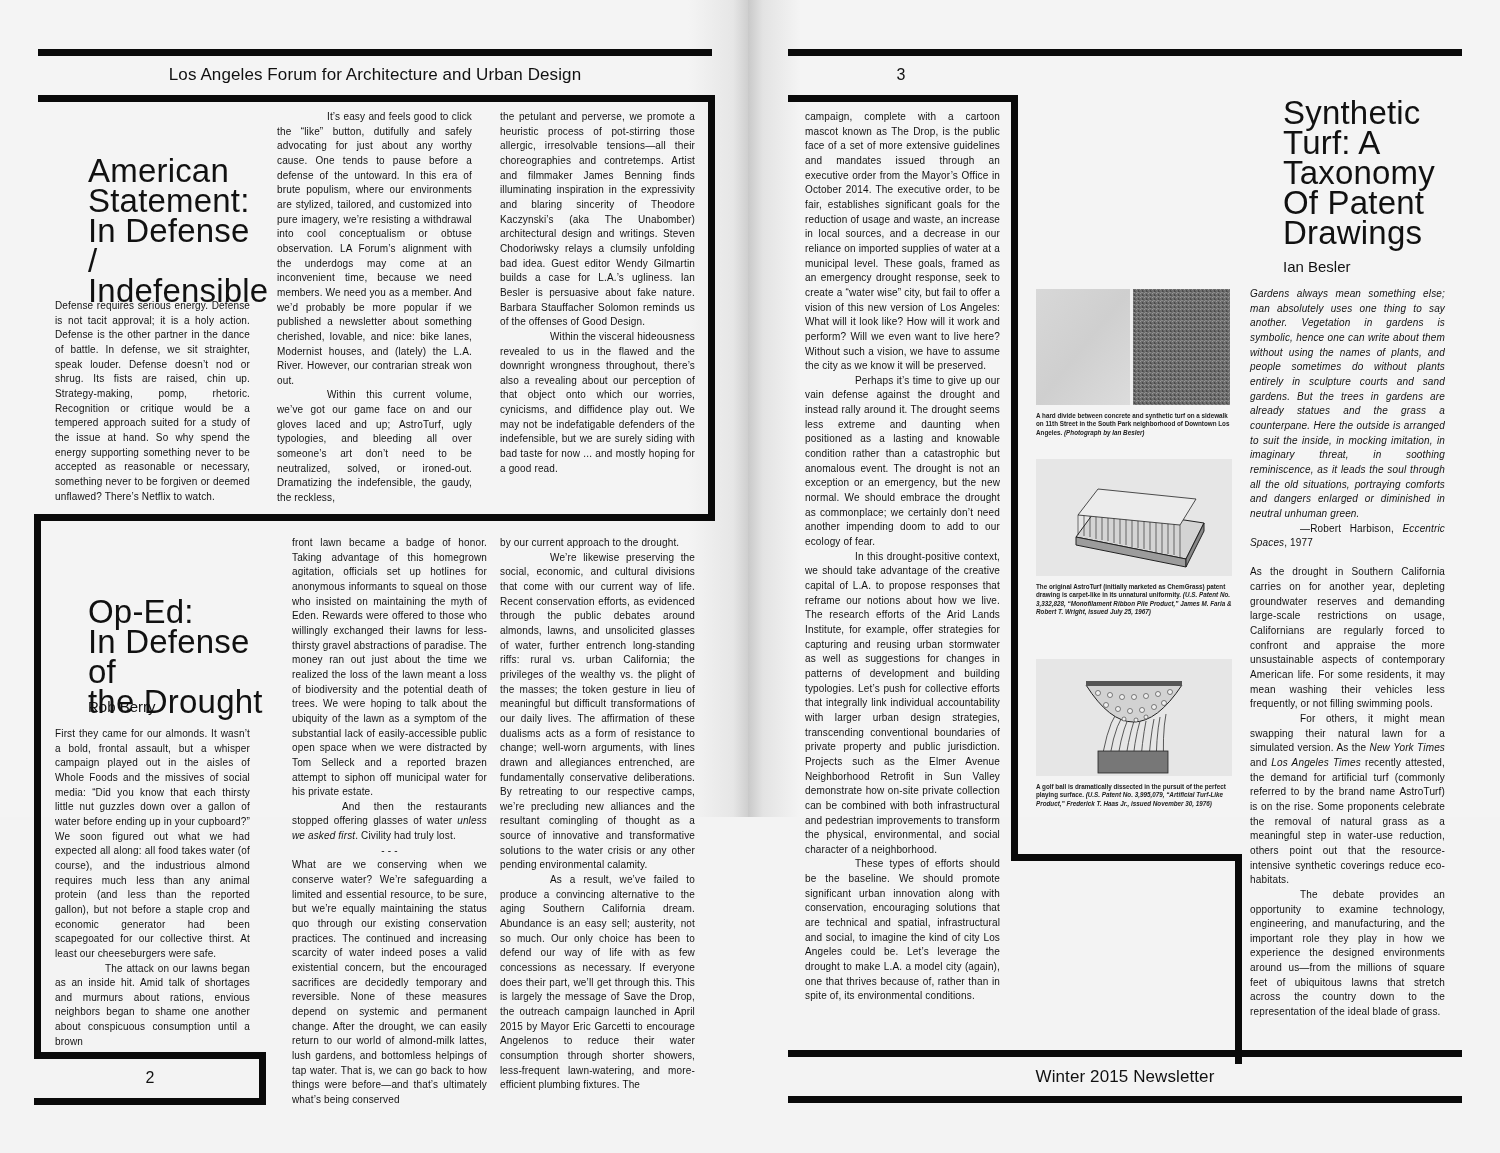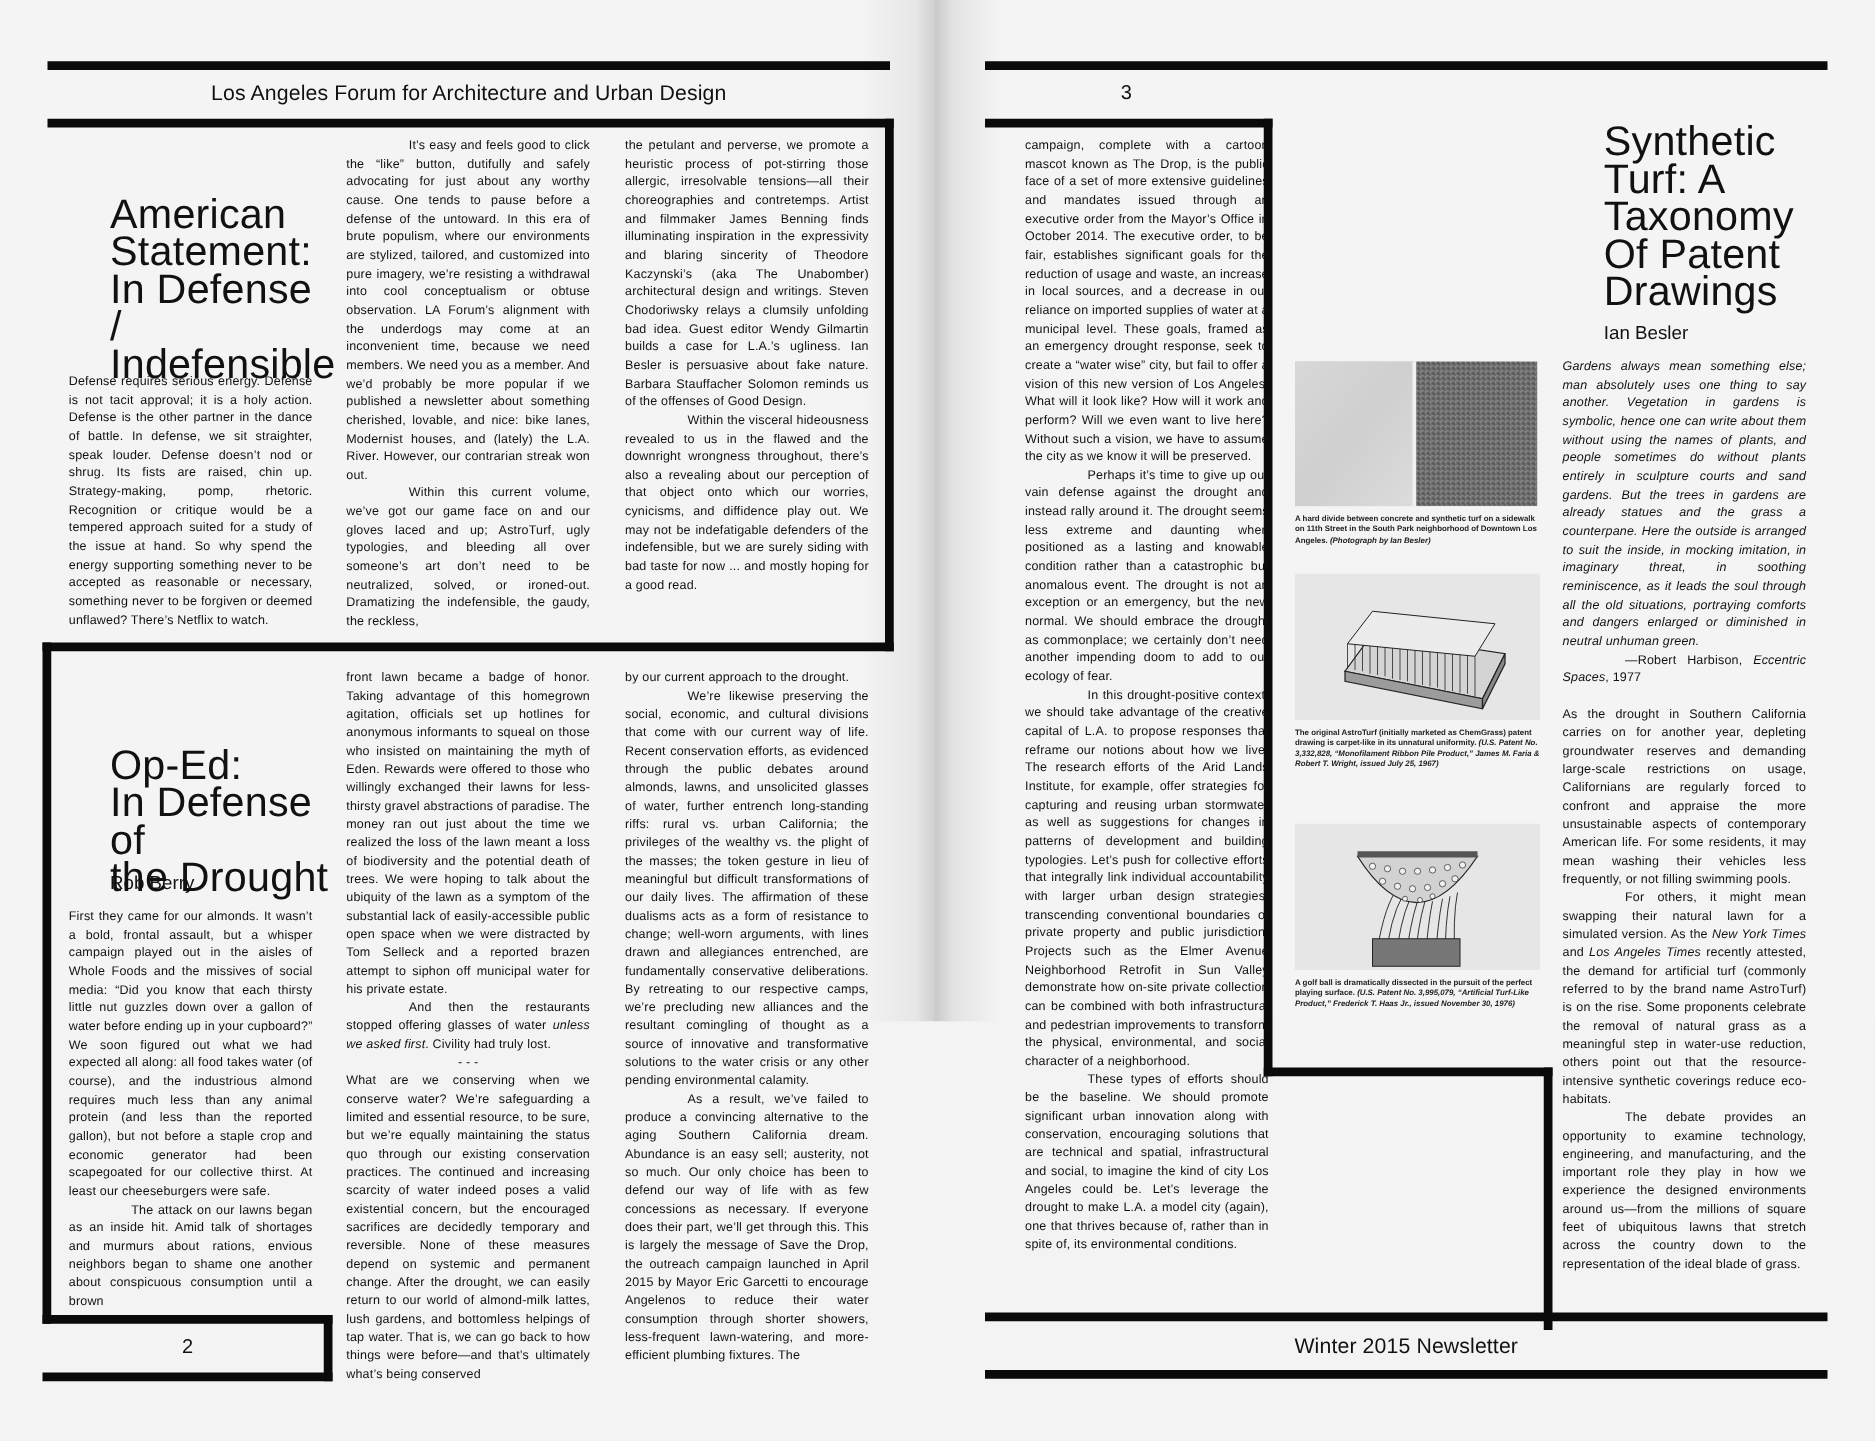--- a/index.html
+++ b/index.html
@@ -69,21 +69,21 @@
   <div class="title" style="left:88px; top:597px; width:180px;">
     <div>Op-Ed:</div>
     <div>In Defense of</div>
     <div>the Drought</div>
   </div>
   <div class="author" style="left:88px; top:698px;">Rob Berry</div>
   <div class="col" style="left:55px; top:727px; width:195px;">
     <p class="noindent">First they came for our almonds. It wasn’t a bold, frontal assault, but a whisper campaign played out in the aisles of Whole Foods and the missives of social media: “Did you know that each thirsty little nut guzzles down over a gallon of water before ending up in your cupboard?” We soon figured out what we had expected all along: all food takes water (of course), and the industrious almond requires much less than any animal protein (and less than the reported gallon), but not before a staple crop and economic generator had been scapegoated for our collective thirst. At least our cheeseburgers were safe.</p>
     <p>The attack on our lawns began as an inside hit. Amid talk of shortages and murmurs about rations, envious neighbors began to shame one another about conspicuous consumption until a brown</p>
   </div>
-  <div class="col" style="left:277px; top:536px; width:195px;">
+  <div class="col" style="left:292px; top:536px; width:195px;">
     <p class="noindent">front lawn became a badge of honor. Taking advantage of this homegrown agitation, officials set up hotlines for anonymous informants to squeal on those who insisted on maintaining the myth of Eden. Rewards were offered to those who willingly exchanged their lawns for less-thirsty gravel abstractions of paradise. The money ran out just about the time we realized the loss of the lawn meant a loss of biodiversity and the potential death of trees. We were hoping to talk about the ubiquity of the lawn as a symptom of the substantial lack of easily-accessible public open space when we were distracted by Tom Selleck and a reported brazen attempt to siphon off municipal water for his private estate.</p>
     <p><span>And then the restaurants stopped offering glasses of water </span><i>unless we asked first</i><span>. Civility had truly lost.</span></p>
     <p class="center">- - -</p>
     <p class="noindent">What are we conserving when we conserve water? We’re safeguarding a limited and essential resource, to be sure, but we’re equally maintaining the status quo through our existing conservation practices. The continued and increasing scarcity of water indeed poses a valid existential concern, but the encouraged sacrifices are decidedly temporary and reversible. None of these measures depend on systemic and permanent change. After the drought, we can easily return to our world of almond-milk lattes, lush gardens, and bottomless helpings of tap water. That is, we can go back to how things were before—and that’s ultimately what’s being conserved</p>
   </div>
   <div class="col" style="left:500px; top:536px; width:195px;">
     <p class="noindent">by our current approach to the drought.</p>
     <p>We’re likewise preserving the social, economic, and cultural divisions that come with our current way of life. Recent conservation efforts, as evidenced through the public debates around almonds, lawns, and unsolicited glasses of water, further entrench long-standing riffs: rural vs. urban California; the privileges of the wealthy vs. the plight of the masses; the token gesture in lieu of meaningful but difficult transformations of our daily lives. The affirmation of these dualisms acts as a form of resistance to change; well-worn arguments, with lines drawn and allegiances entrenched, are fundamentally conservative deliberations. By retreating to our respective camps, we’re precluding new alliances and the resultant comingling of thought as a source of innovative and transformative solutions to the water crisis or any other pending environmental calamity.</p>
     <p>As a result, we’ve failed to produce a convincing alternative to the aging Southern California dream. Abundance is an easy sell; austerity, not so much. Our only choice has been to defend our way of life with as few concessions as necessary. If everyone does their part, we’ll get through this. This is largely the message of Save the Drop, the outreach campaign launched in April 2015 by Mayor Eric Garcetti to encourage Angelenos to reduce their water consumption through shorter showers, less-frequent lawn-watering, and more-efficient plumbing fixtures. The</p>
   </div>
@@ -96,21 +96,21 @@
 
   <div class="bar" style="left:40px; top:95px; width:230px; height:7px;"></div>
   <div class="bar" style="left:263px; top:95px; width:7px; height:766px;"></div>
   <div class="bar" style="left:263px; top:854px; width:231px; height:7px;"></div>
   <div class="bar" style="left:487px; top:854px; width:7px; height:210px;"></div>
 
   <div class="bar" style="left:40px; top:1050px; width:674px; height:7px;"></div>
   <div class="runhead" style="left:40px; top:1067px; width:674px;">Winter 2015 Newsletter</div>
   <div class="bar" style="left:40px; top:1096px; width:674px; height:7px;"></div>
 
-  <div class="col" style="left:57px; top:110px; width:195px;margin-left:15px;">
+  <div class="col" style="left:57px; top:110px; width:195px;">
     <p class="noindent">campaign, complete with a cartoon mascot known as The Drop, is the public face of a set of more extensive guidelines and mandates issued through an executive order from the Mayor’s Office in October 2014. The executive order, to be fair, establishes significant goals for the reduction of usage and waste, an increase in local sources, and a decrease in our reliance on imported supplies of water at a municipal level. These goals, framed as an emergency drought response, seek to create a “water wise” city, but fail to offer a vision of this new version of Los Angeles: What will it look like? How will it work and perform? Will we even want to live here? Without such a vision, we have to assume the city as we know it will be preserved.</p>
     <p>Perhaps it’s time to give up our vain defense against the drought and instead rally around it. The drought seems less extreme and daunting when positioned as a lasting and knowable condition rather than a catastrophic but anomalous event. The drought is not an exception or an emergency, but the new normal. We should embrace the drought as commonplace; we certainly don’t need another impending doom to add to our ecology of fear.</p>
     <p>In this drought-positive context, we should take advantage of the creative capital of L.A. to propose responses that reframe our notions about how we live. The research efforts of the Arid Lands Institute, for example, offer strategies for capturing and reusing urban stormwater as well as suggestions for changes in patterns of development and building typologies. Let’s push for collective efforts that integrally link individual accountability with larger urban design strategies, transcending conventional boundaries of private property and public jurisdiction. Projects such as the Elmer Avenue Neighborhood Retrofit in Sun Valley demonstrate how on-site private collection can be combined with both infrastructural and pedestrian improvements to transform the physical, environmental, and social character of a neighborhood.</p>
     <p>These types of efforts should be the baseline. We should promote significant urban innovation along with conservation, encouraging solutions that are technical and spatial, infrastructural and social, to imagine the kind of city Los Angeles could be. Let’s leverage the drought to make L.A. a model city (again), one that thrives because of, rather than in spite of, its environmental conditions.</p>
   </div>
 
   <div class="figure" style="left:288px; top:289px; width:194px; height:116px; background:#d9d9d9; overflow:hidden;">
     <svg width="194" height="116" viewBox="0 0 194 116">
       <defs>
         <pattern id="grain" width="4" height="4" patternUnits="userSpaceOnUse">

